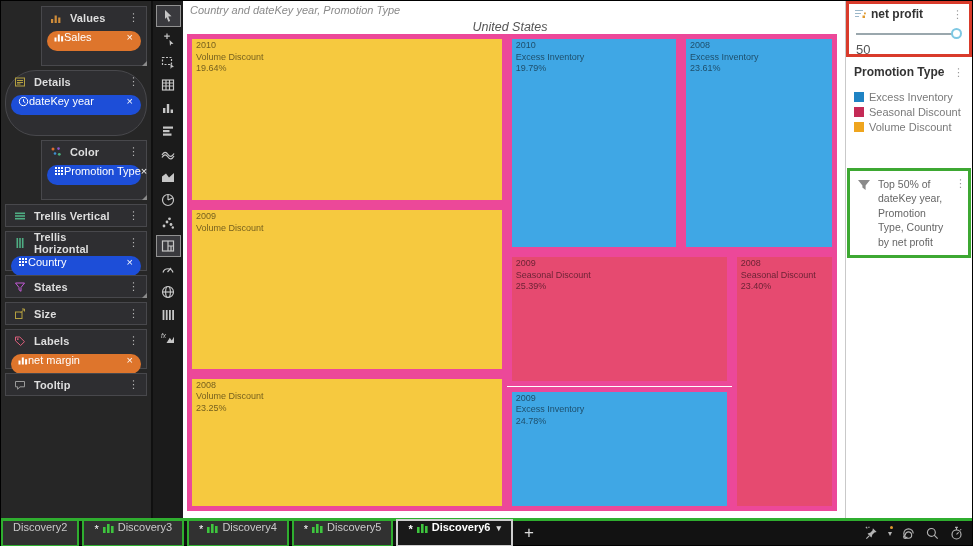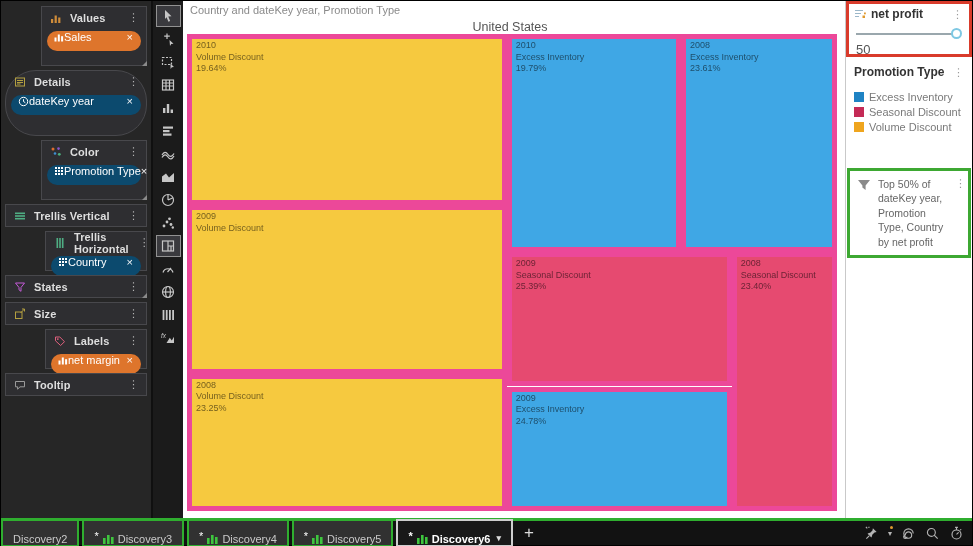--- a/index.html
+++ b/index.html
@@ -6,44 +6,44 @@
   html,body { width:973px; height:546px; }
   body { background:#000; padding:1px; font-family:"Liberation Sans", sans-serif; overflow:hidden; }
   .app { width:100%; height:100%; display:flex; flex-direction:column; background:#1b1b1b; }
   .main { flex:1; display:flex; min-height:0; }
 
   
   .sidebar { width:152px; background:#262626; padding:5px 4px; border-right:2px solid #101010; }
   .panel { background:#2e2e31; border:1px solid #48484c; margin-bottom:4px; position:relative; }
   .panel.h60 { height:60px;margin-left:36px; }
   .panel.h66 { height:66px;border-radius:31px; }
-  .panel.h58 { height:40px;margin-left:40px; }
+  .panel.h58 { height:40px; }
   .panel.h22 { height:23px; }
   .panel-header { display:flex; align-items:center; height:21px; padding:0 5px 0 8px; gap:8px; }
   .panel-label { font-size:11px; color:#dedede; font-weight:700; letter-spacing:.1px; }
   .kebab { margin-left:auto; color:#b5b5b5; font-size:11px; line-height:1; cursor:pointer; padding:0 2px; }
   .resizable:after { content:""; position:absolute; right:-1px; bottom:-1px; width:0; height:0;
     border-left:5px solid transparent; border-bottom:5px solid #8a8a8a; }
   .chip { display:flex; align-items:center; height:20px; margin:3px 5px 0 5px; border-radius:10px;
     padding:0 8px 8px 7px; font-size:11px; color:#fff; white-space:nowrap; }
   .chip.measure { background:#de752c; }
-  .chip.dimension { background:#0c4a6e; }
+  .chip.dimension { background:#1d4ed8; }
   .chip .x { margin-left:auto; font-size:11px; cursor:pointer; opacity:.95; }
 
   
   .toolbar { width:30px; background:#1b1b1b; display:flex; flex-direction:column; align-items:center; padding-top:4px; gap:1px; }
   .tool { width:25px; height:22px; display:flex; align-items:center; justify-content:center; border:1px solid transparent; cursor:pointer; }
   .tool.selected { background:#3a3a3e; border-color:#929292; }
   .tool svg { stroke:#c6c6c6; fill:none; stroke-width:1.2; }
   .tool svg .f { fill:#c6c6c6; stroke:none; }
 
   
   .chart { flex:1; background:#fff; position:relative; min-width:0; }
-  .chart-title { position:absolute; top:3px; left:7px; font-size:11px; color:#8a8a8a; }
-  .trellis-header { position:absolute; top:19px; left:0; right:8px; text-align:center; font-size:12.5px; color:#555; }
+  .chart-title { position:absolute; top:3px; left:7px; font-size:11px; color:#8a8a8a;font-style:italic; }
+  .trellis-header { position:absolute; top:19px; left:0; right:8px; text-align:center; font-size:12.5px; color:#555;font-style:italic; }
   .treemap { position:absolute; left:4px; right:8px; top:33px; bottom:7px; }
   .cell { position:absolute; border:5px solid #ec4899; padding:1px 4px 0 4px; font-size:9px; line-height:1.3;
     color:rgba(0,0,0,0.55); overflow:hidden; cursor:pointer; }
 
   
   .rpanel { width:127px; background:#fff; border-left:1px solid #c9c9c9; position:relative; }
   .slider-box { position:absolute; top:0; left:0; right:0; height:56px; border:3px solid #d93b2b; padding:3px 6px 0 5px; }
   .rp-row { display:flex; align-items:center; gap:5px; }
   .rp-title { font-size:12px; color:#333; font-weight:700; }
   .rp-kebab { margin-left:auto; color:#9a9a9a; font-size:11px; cursor:pointer; }
@@ -58,21 +58,21 @@
   .legend-item { display:flex; align-items:center; gap:5px; font-size:11px; color:#7a7a7a; cursor:pointer; }
   .legend-item .sw { width:10px; height:10px; flex:0 0 auto; }
 
   .filter-box { position:absolute; top:167px; left:1px; right:1px; border:3px solid #3da832; background:#fff;
     padding:6px 2px 6px 6px; display:flex; align-items:flex-start; gap:6px; }
   .filter-text { font-size:10.5px; color:#666; line-height:1.38; width:78px; }
 
   
   .green-line { height:3px; background:#2fae2f; }
   .tabbar { height:24px; background:#121212; display:flex; align-items:center; gap:3px; padding-right:8px; }
-  .tab { height:20px; display:flex; align-items:flex-start; gap:4px; padding:12px 10px; background:#313131;
+  .tab { height:20px; display:flex; align-items:flex-end; gap:4px; padding:12px 10px; background:#313131;
     border:2px solid #2fae2f; color:#c9c9c9; font-size:11px; cursor:pointer; white-space:nowrap; }
   .tab.active { background:#191919; border-color:#cfcfcf; color:#fff; font-weight:700; }
   .tab-star { color:#fff; font-size:11px; line-height:.6; }
   .tab-caret { font-size:9px; color:#ddd; margin-left:2px; }
   .plus-btn { color:#ddd; font-size:17px; padding:0 8px; cursor:pointer; }
   .tab-spacer { flex:1; }
   .sb-icons { display:flex; align-items:center; gap:9px; }
   .sb-icon { display:flex; align-items:center; cursor:pointer; }
   .sb-icon svg { stroke:#b5b5b5; fill:none; stroke-width:1.2; }
   .sb-icon svg .f { fill:#b5b5b5; stroke:none; }

